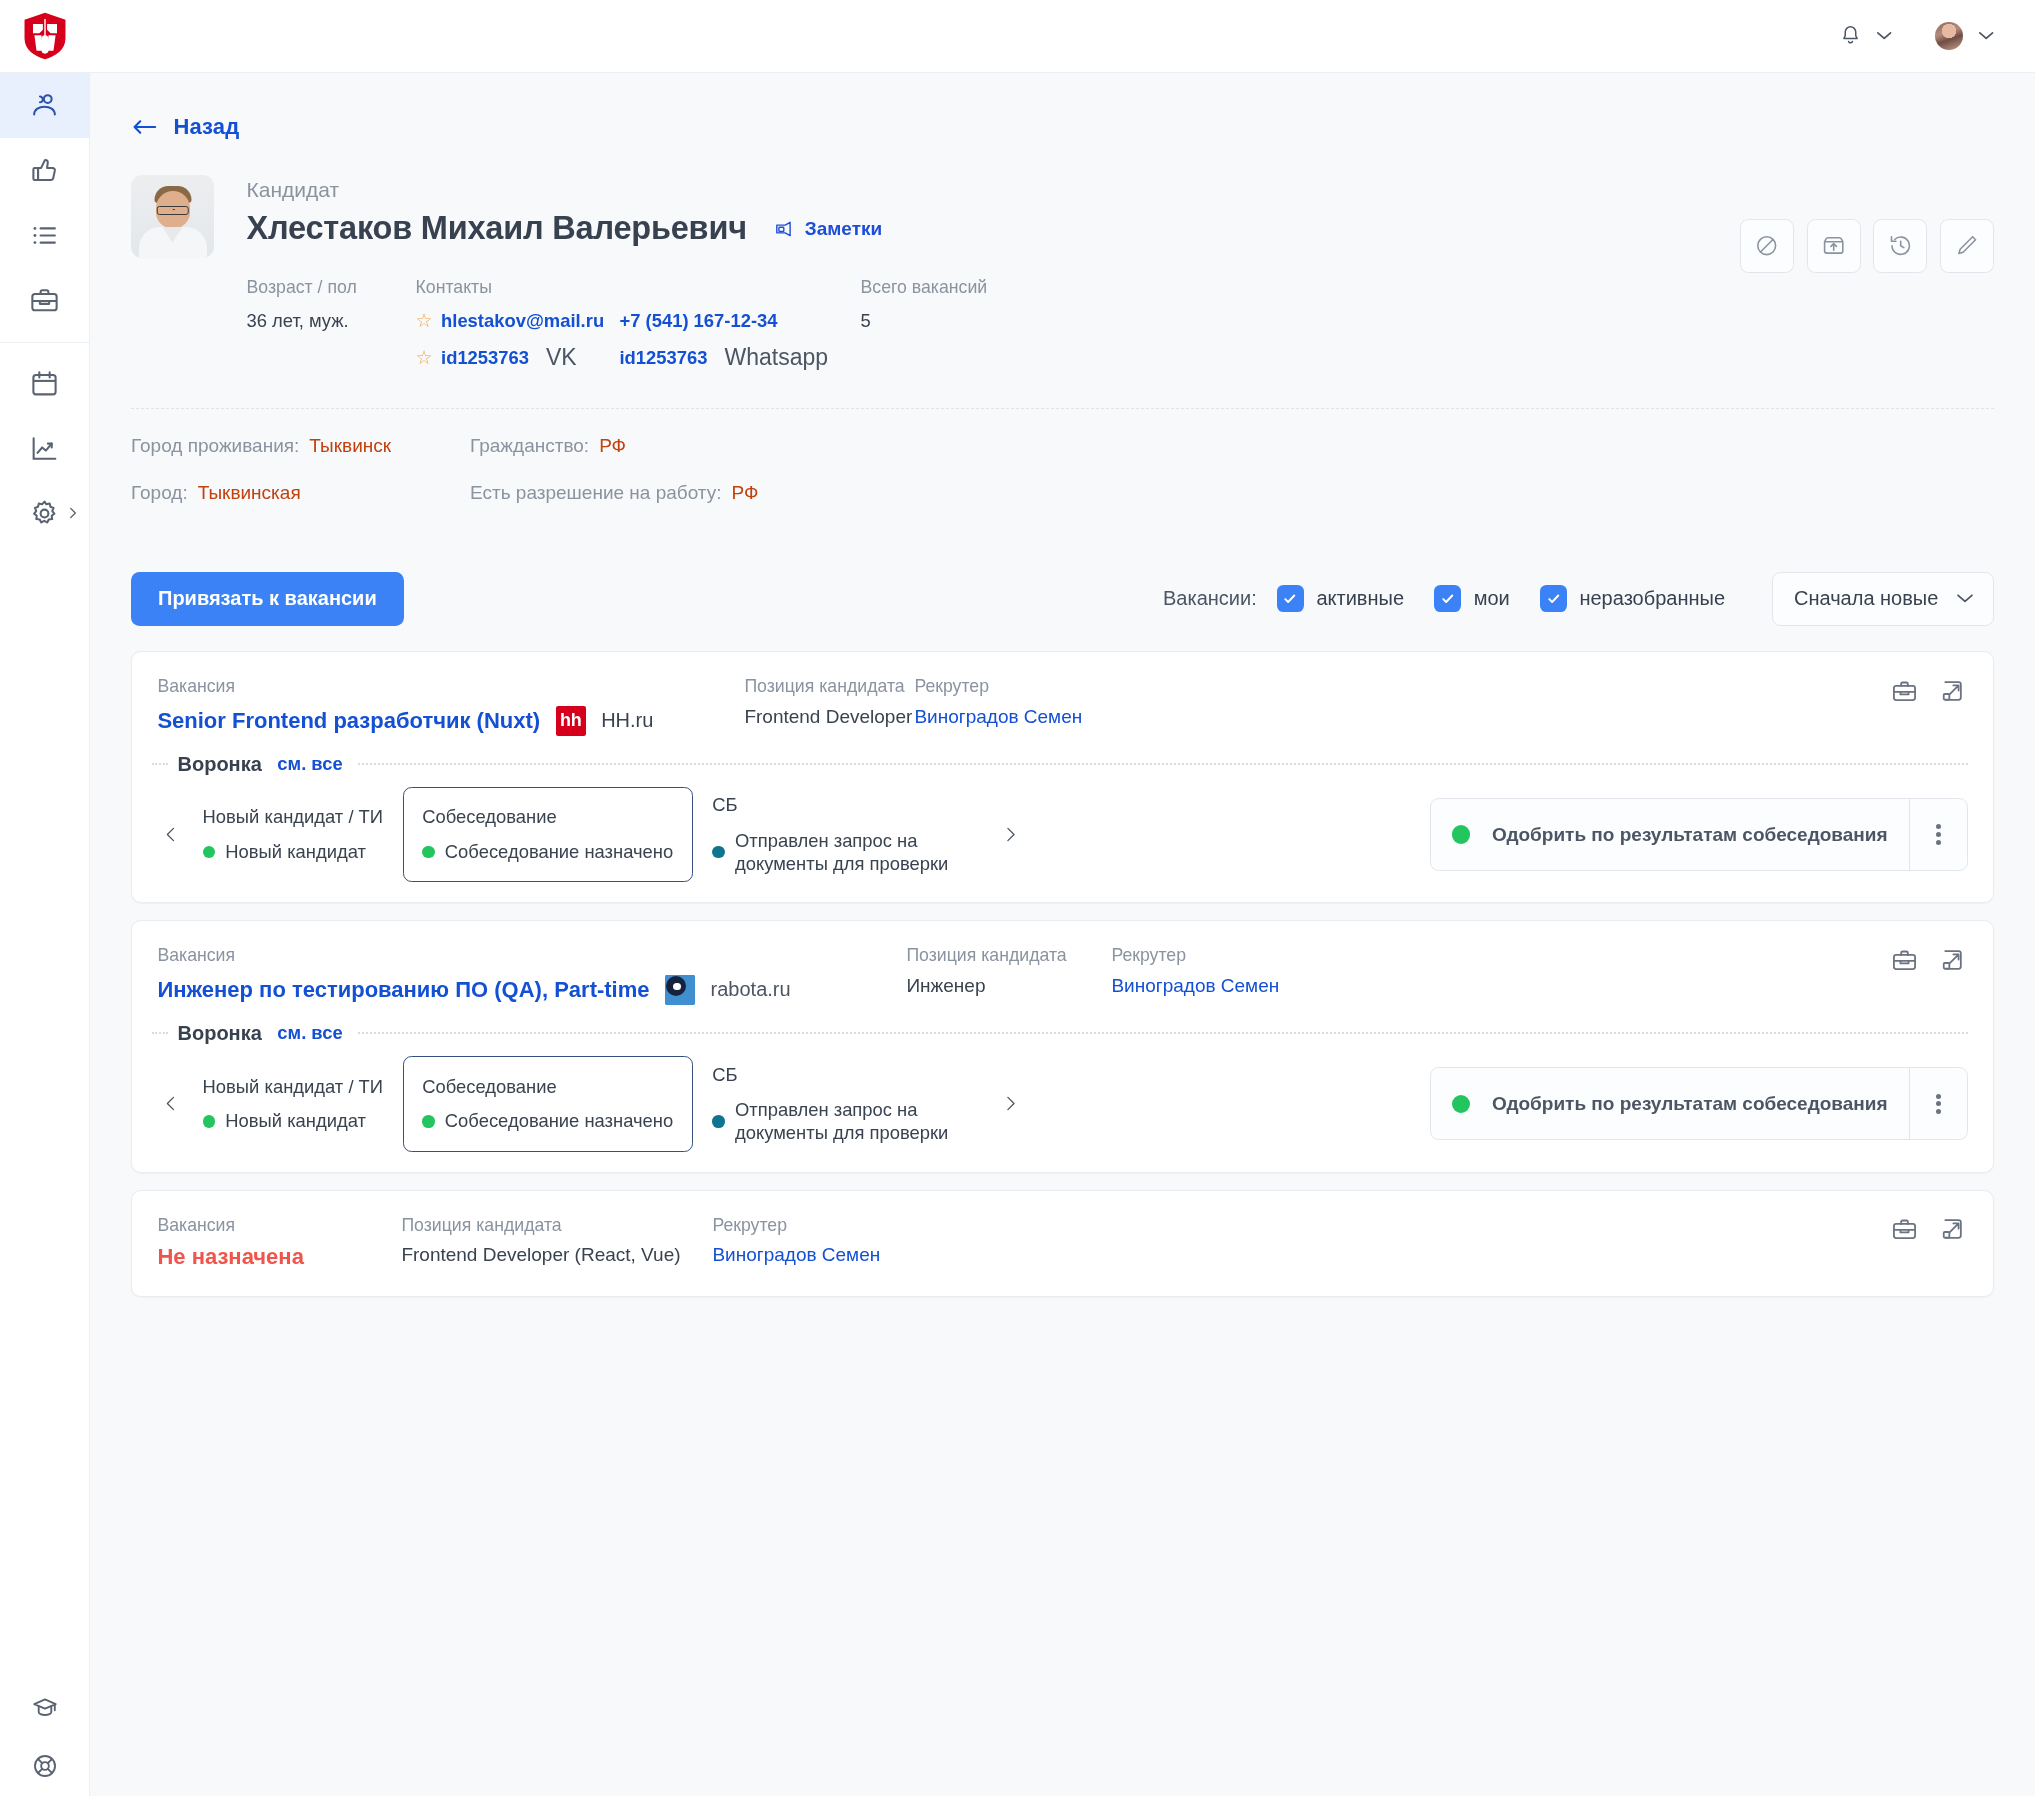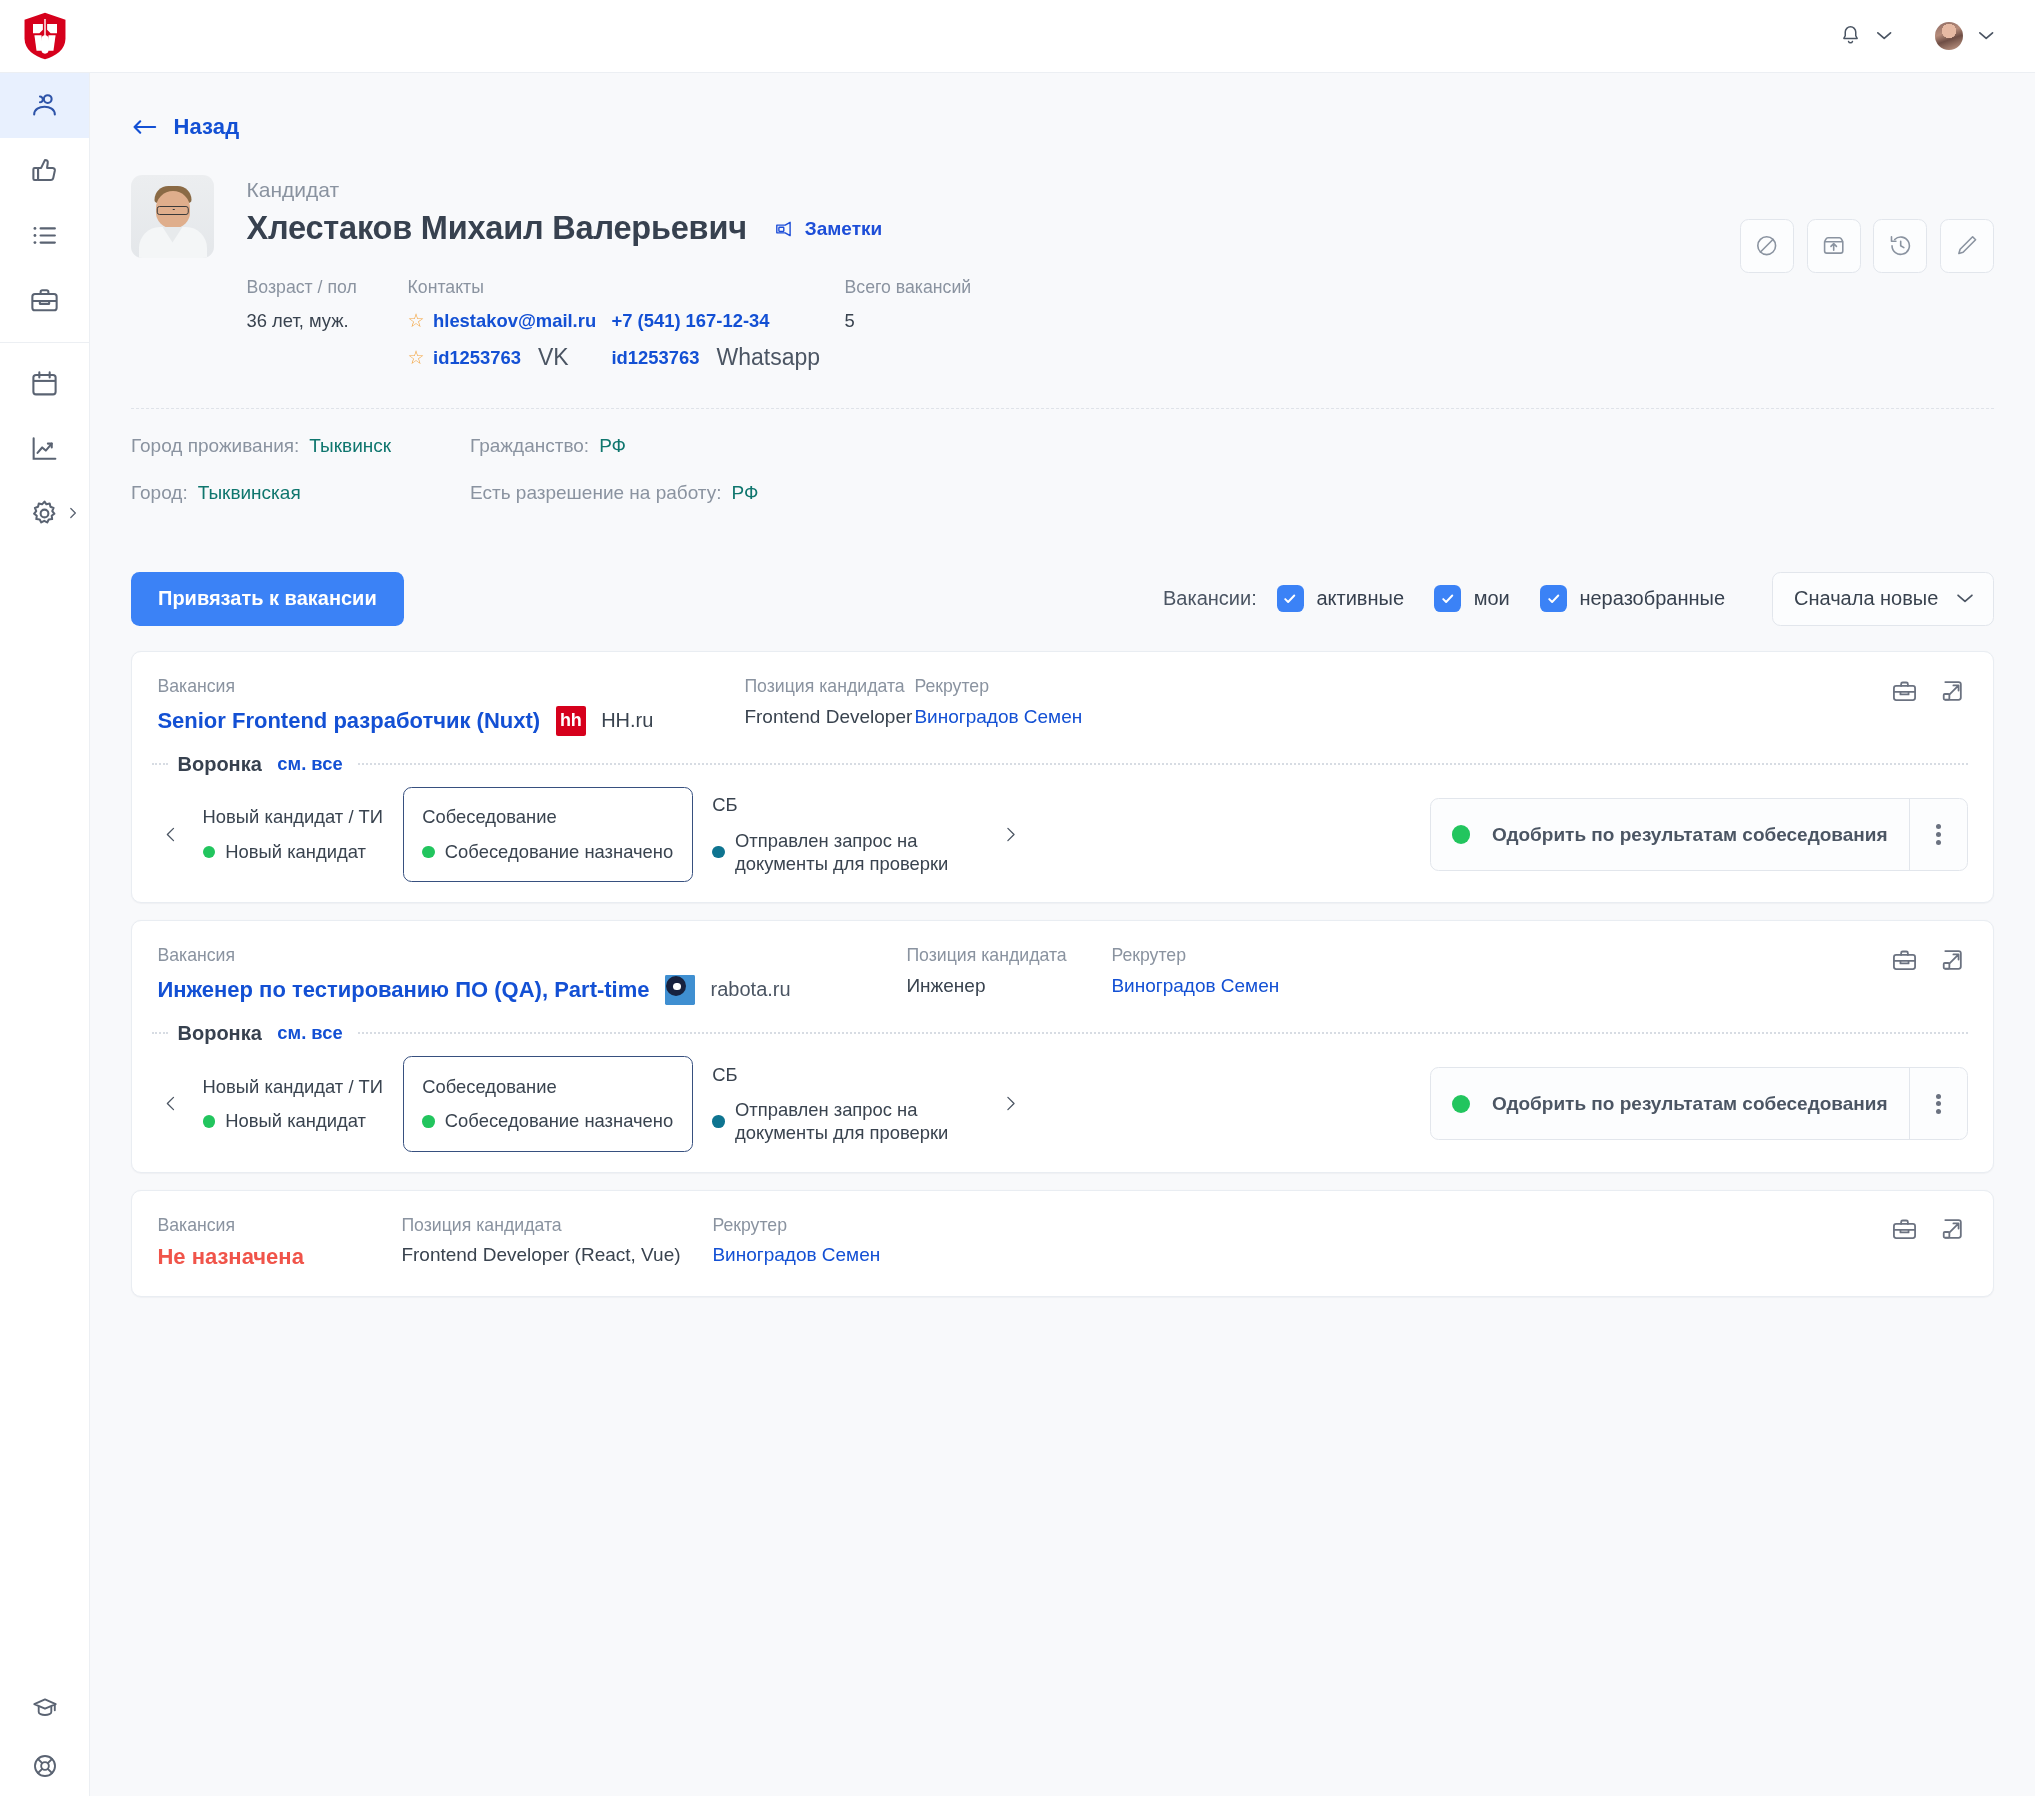--- a/index.html
+++ b/index.html
@@ -83,21 +83,21 @@
   .ph-collar{ position:absolute; left:50%; bottom:15.5px; transform:translateX(-50%);
     width:20px; height:15.5px; background:#e7eaec; clip-path: polygon(0 0,100% 0,50% 100%); }
 
   .cand-info { padding-top: 2.8px; }
   .cand-kind { color: #8a93a0; font-size: 21px; margin-bottom: 8.5px; }
   .cand-name-row { display: flex; align-items: baseline; gap: 27px; }
   .cand-name { font-size: 32.5px; font-weight: 700; color: #37414f; letter-spacing: -0.2px; }
   .notes-link { display: flex; align-items: center; gap: 10px; cursor: pointer; }
   .notes-text { color: #1d4ed8; font-size: 19px; font-weight: 700; }
 
-  .meta-row { display: flex; gap: 4px; margin-top: 30px; }
+  .meta-row { display: flex; gap: 12px; margin-top: 30px; }
   .meta-col { display: flex; flex-direction: column; }
   .meta-col.age { width: 157px; }
   .meta-col.contacts { width: 433px; }
   .meta-label { color: #8a93a0; font-size: 17.7px; margin-bottom: 11.3px; }
   .meta-value { color: #39434f; font-size: 18.4px; }
   .contact-grid { display: grid; grid-template-columns: 204px auto; row-gap: 12.7px; }
   .c-cell { display: flex; align-items: center; gap: 8.5px; }
   .star { color: #f3a33c; font-size: 19px; line-height: 1; }
   .c-link { color: #1350d4; font-size: 18.4px; font-weight: 700; }
   .c-suffix { color: #4b5563; font-size: 23px; margin-left: 8.5px; font-weight: 400; }
@@ -109,21 +109,21 @@
     cursor: pointer;
   }
 
   .dash-sep {
     margin-top: 37px; border-top: 1.4px dashed #dfe3e9; height: 0;
   }
 
   .loc-rows { margin-top: 25.4px; }
   .loc-line { display: flex; align-items: baseline; margin-bottom: 12.7px; }
   .loc-l { color: #8a93a0; font-size: 19px; }
-  .loc-v { color: #0f766e; font-size: 19px; margin-left: 10px; text-align: right; }
+  .loc-v { color: #c2410c; font-size: 19px; margin-left: 10px; text-align: right; }
   .loc-grid { display: grid; grid-template-columns: 339px auto; row-gap: 12.7px; }
 
   
   .toolbar { margin-top: 55px; display: flex; align-items: center; }
   .btn-primary {
     background: #3b82f6; color: #fff; border: none; border-radius: 8.5px;
     font-size: 20px; font-weight: 700; padding: 0 27px; height: 54px;
     font-family: inherit; cursor: pointer;
   }
   .filters { margin-left: auto; display: flex; align-items: center; gap: 0; }

